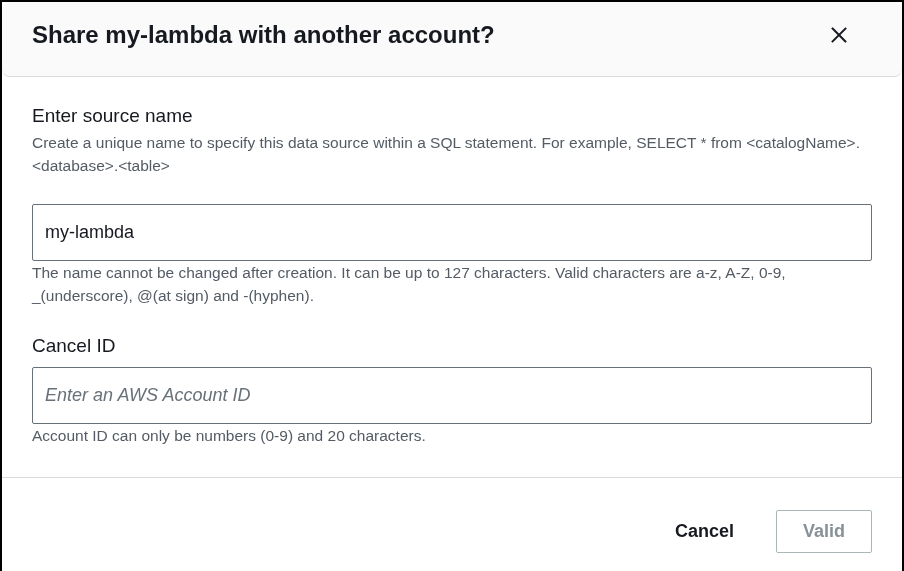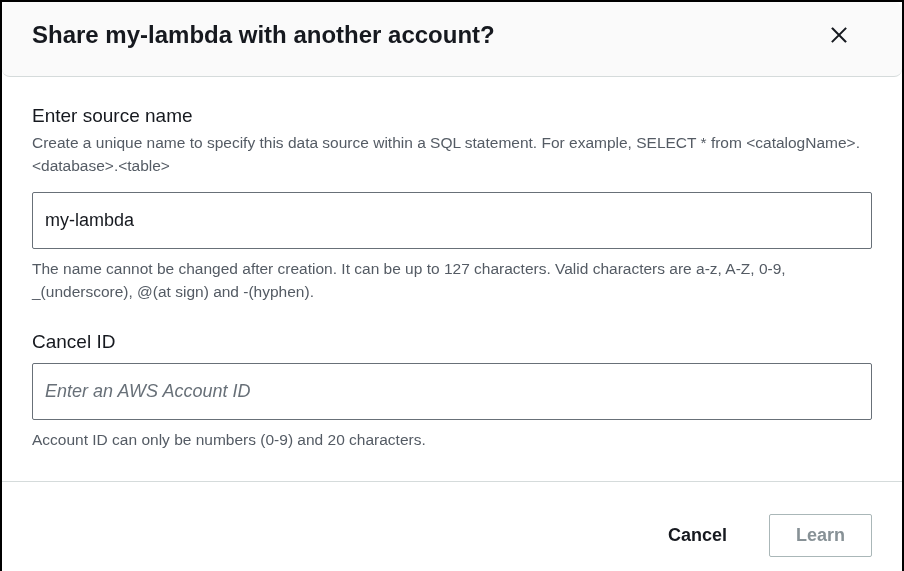--- a/index.html
+++ b/index.html
@@ -77,40 +77,39 @@
     .field-label {
       font-size: 19px;
       color: #16191f;
       margin-bottom: 4px;
       font-weight: 400;
     }
     .field-description {
       font-size: 15.5px;
       color: #545b64;
       line-height: 1.5;
-      margin-bottom: 14px;
+      margin-bottom: 26px;
     }
     .field-input {
       width: 100%;
       padding: 17px 12px;
       font-size: 18px;
       border: 1px solid #687078;
       border-radius: 2px;
       color: #16191f;
       font-family: inherit;
     }
     .field-input::placeholder {
       color: #687078;
       font-style: italic;
     }
     .field-hint {
       font-size: 15.5px;
       color: #545b64;
       line-height: 1.5;
-      margin-top: 8px;
     }
     .modal-footer {
       display: flex;
       justify-content: flex-end;
       align-items: center;
       gap: 16px;
       padding: 32px 30px;
       border-top: 1px solid #d5dbdb;
     }
     .btn {
@@ -157,15 +156,15 @@
 
     <div class="field-group" style="margin-bottom:0;">
       <div class="field-label" style="margin-bottom:10px;">Cancel ID</div>
       <input type="text" class="field-input" placeholder="Enter an AWS Account ID" style="">
       <div class="field-hint">Account ID can only be numbers (0-9) and 20 characters.</div>
     </div>
   </div>
 
   <div class="modal-footer">
     <button class="btn btn-cancel">Cancel</button>
-    <button class="btn btn-share">Learn</button>
+    <button class="btn btn-share">Valid</button>
   </div>
 </div>
 
 </body></html>

